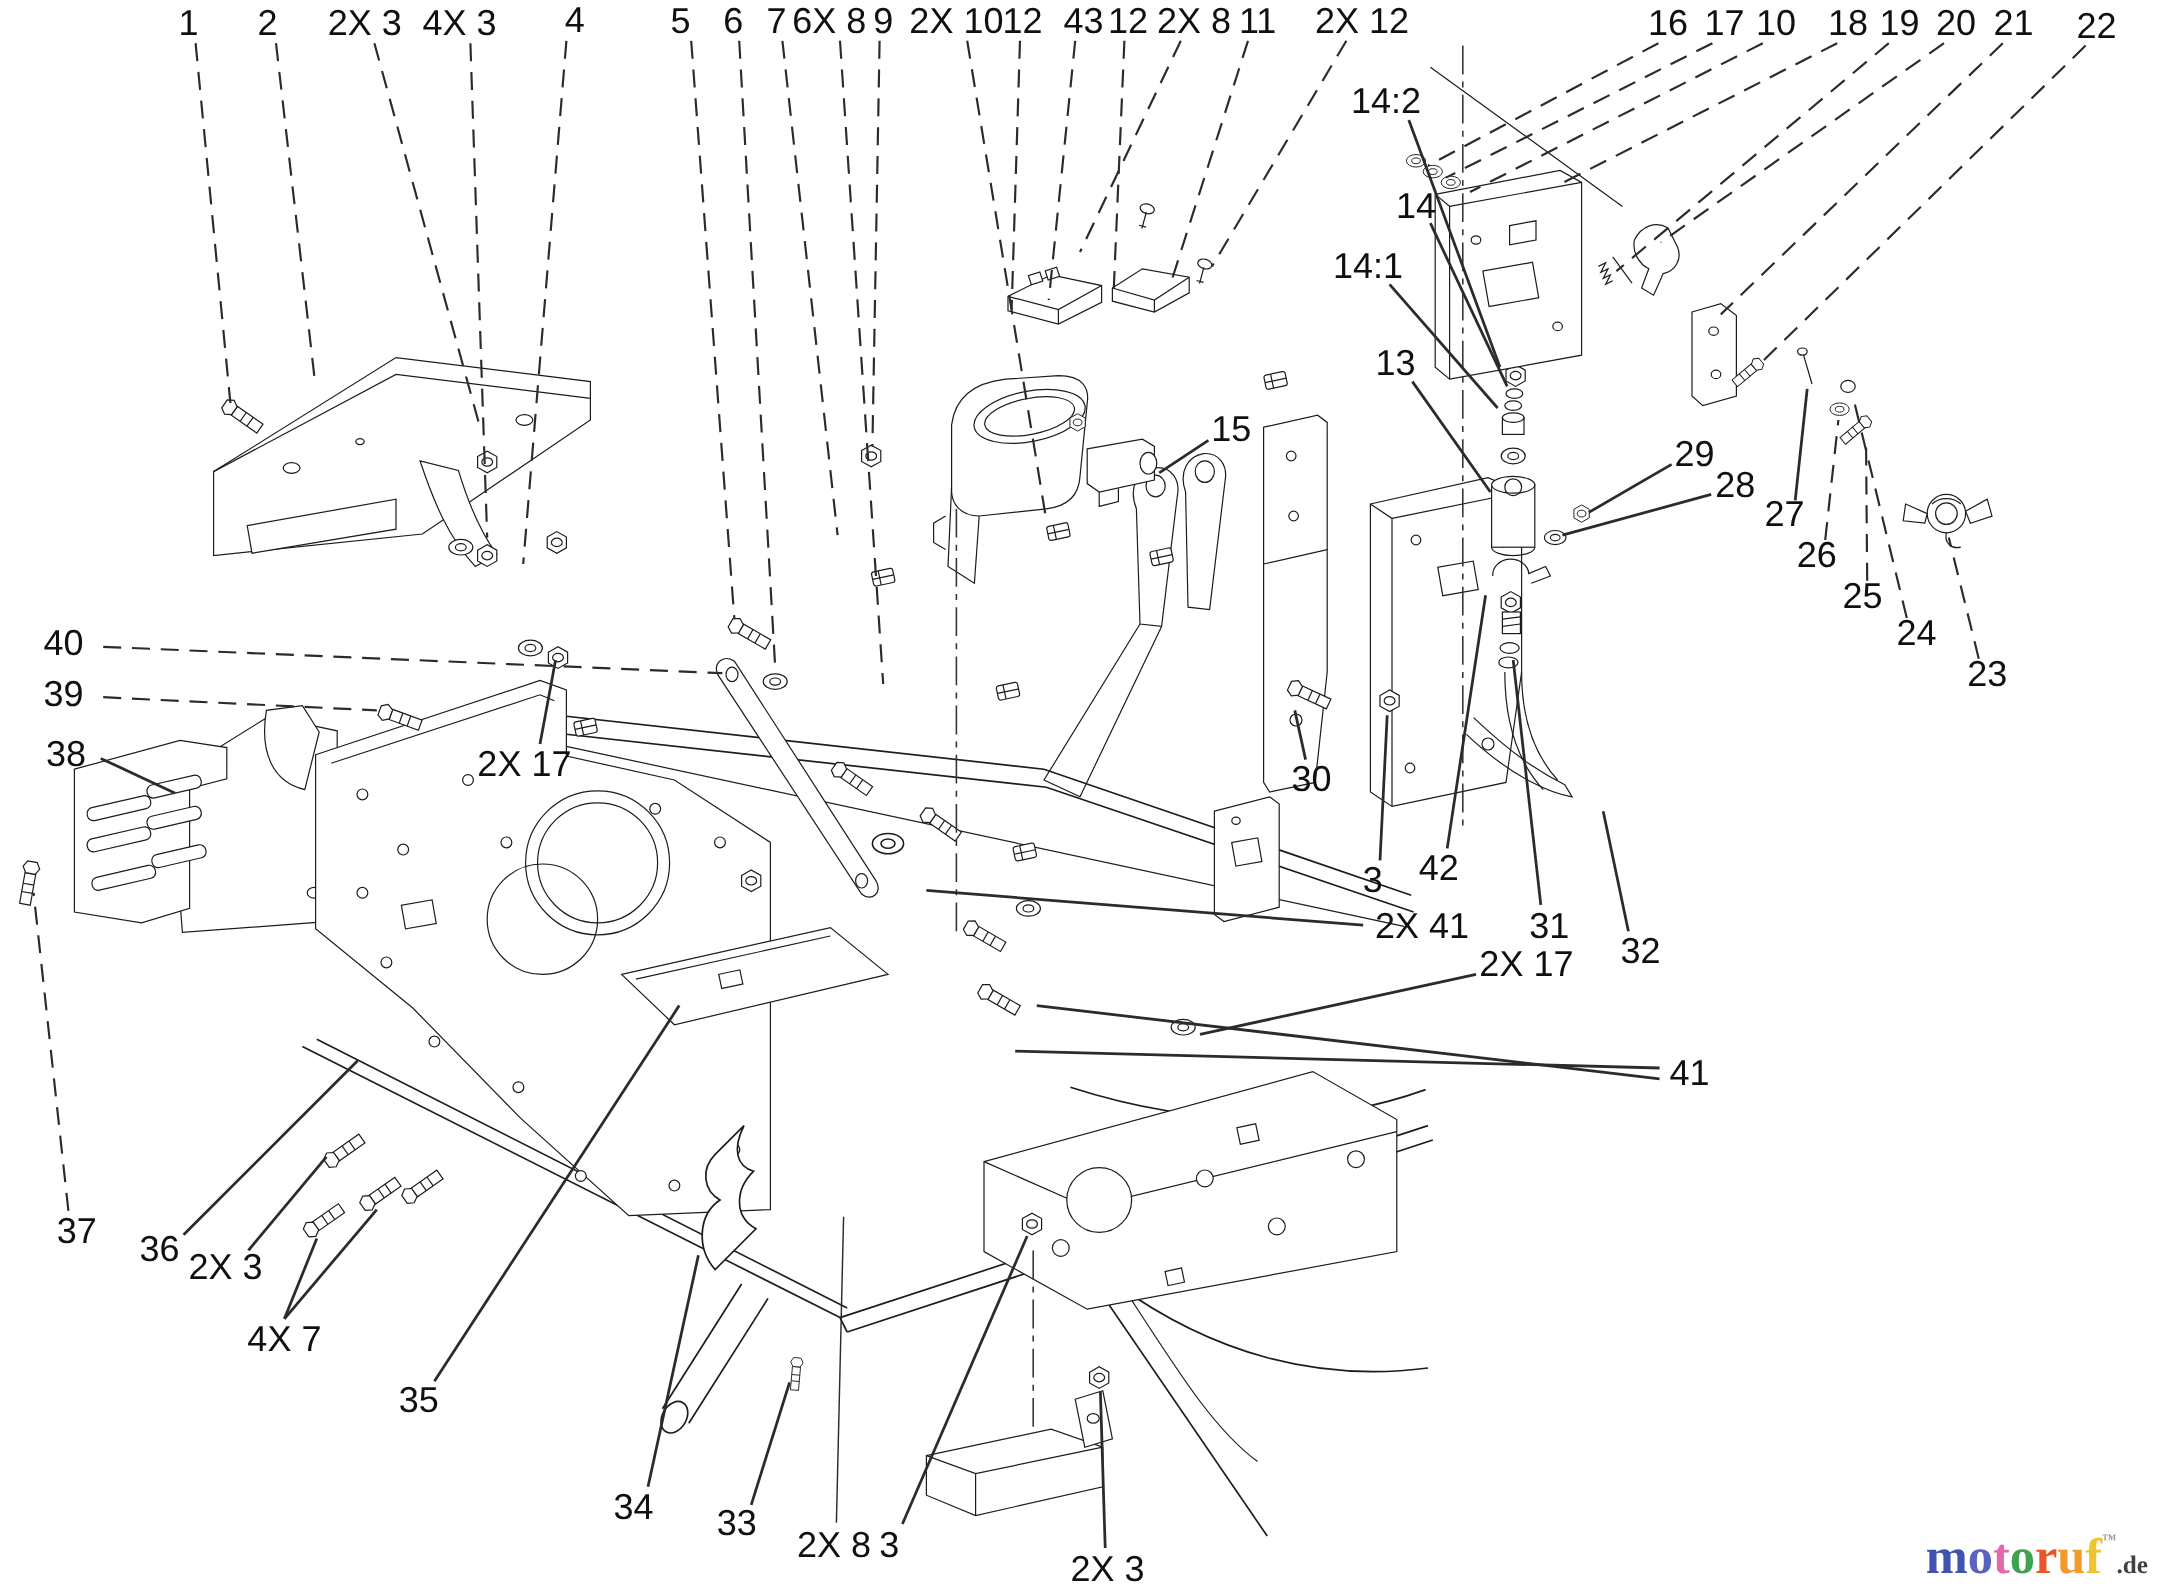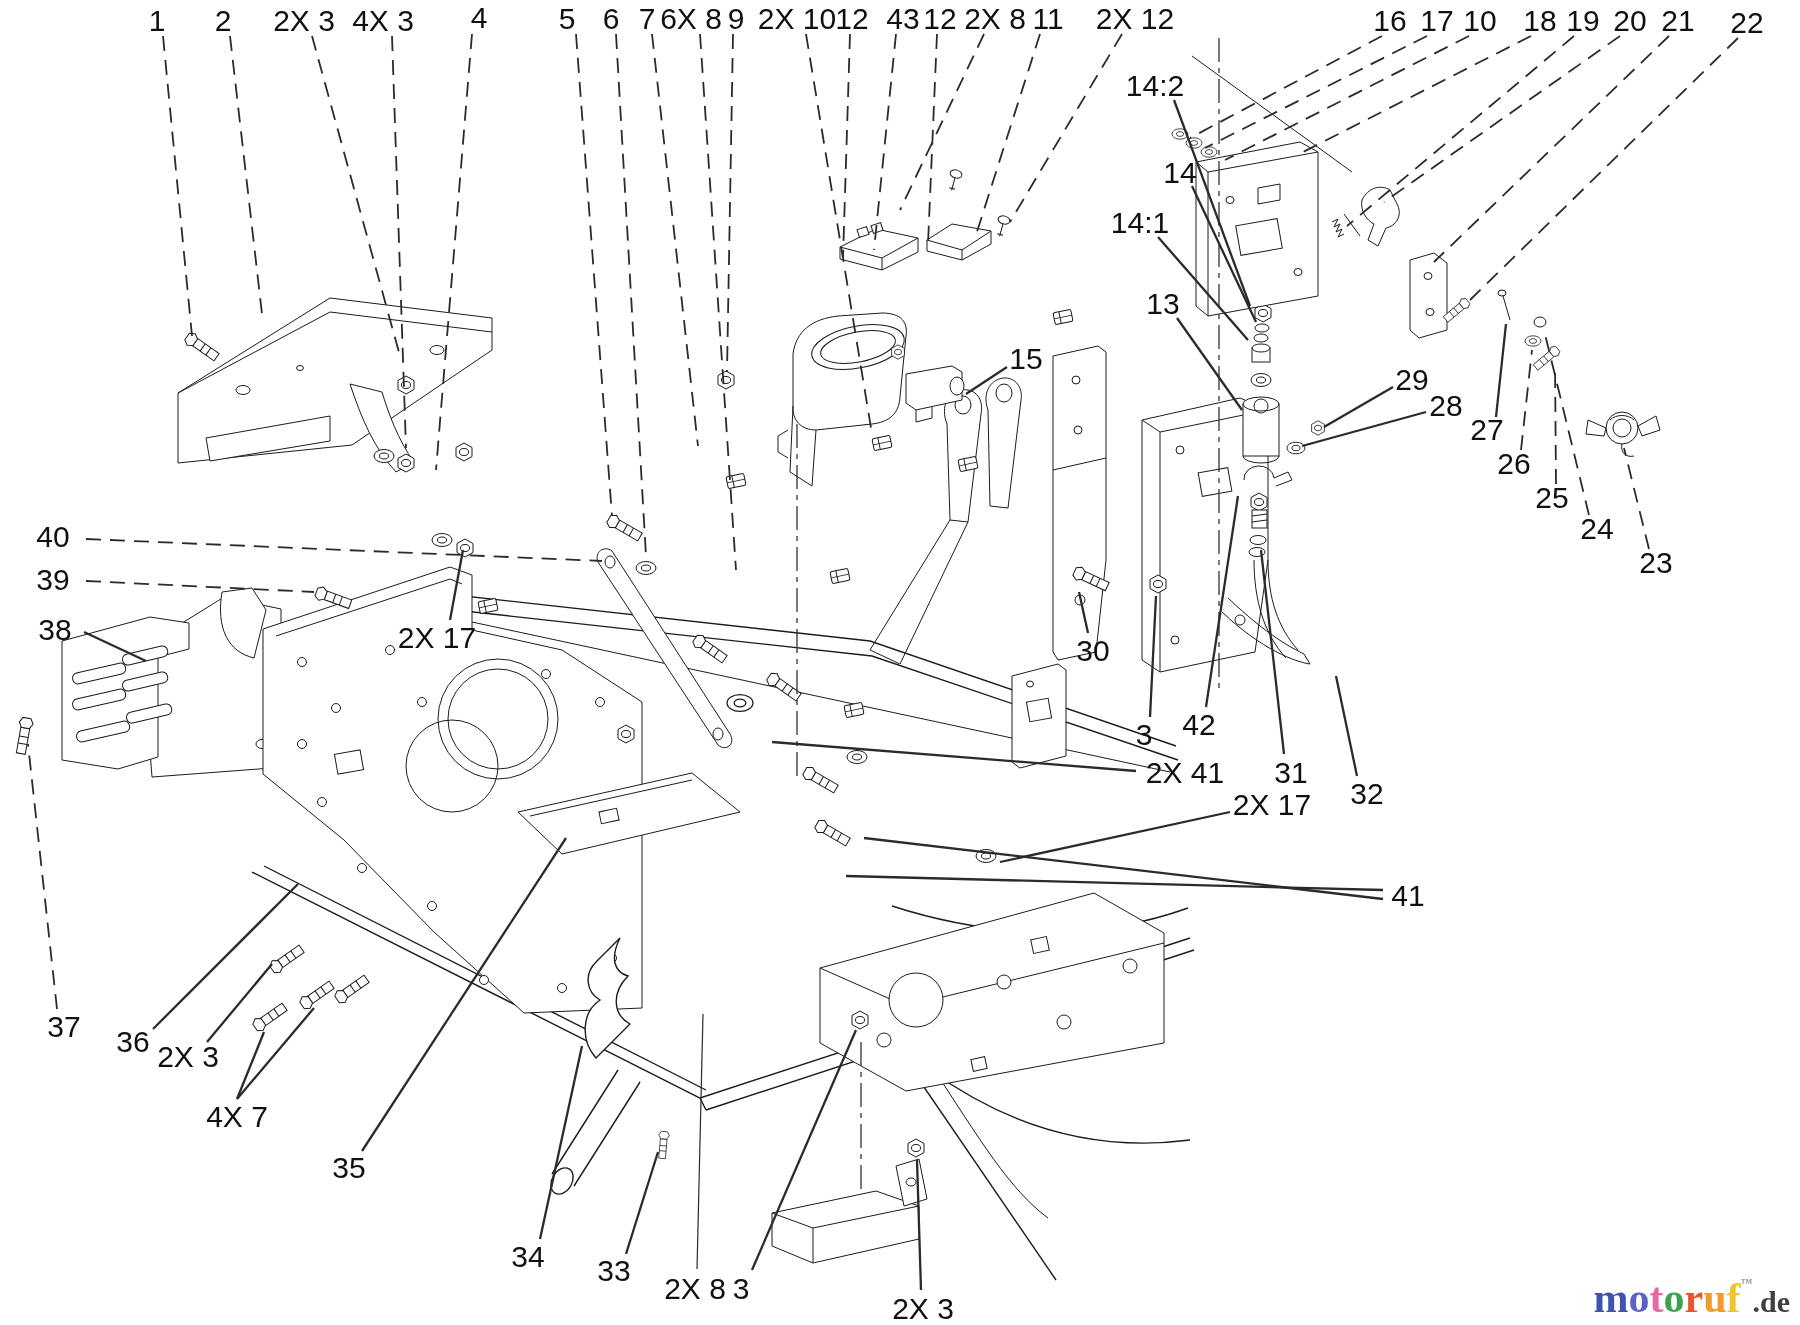--- a/index.html
+++ b/index.html
@@ -12,21 +12,21 @@
   .thin{stroke-width:1 !important;}
   text.callout{font-size:30px;fill:#101010;font-family:"Liberation Sans","DejaVu Sans",sans-serif;}
   line.leader{stroke:#2b2b2b;stroke-width:2.3;}
   line.leader.dashed{stroke-width:1.8;stroke-dasharray:15 9;}
   line.leader.thinlead{stroke-width:1.2;}
   .centerline{stroke:#333;stroke-width:1.3;fill:none;stroke-dasharray:24 6 5 6;}
   .watermark{position:absolute;right:10px;bottom:6px;font-family:"Liberation Serif","DejaVu Serif",serif;
              font-weight:bold;font-size:42px;line-height:1;white-space:nowrap;}
   .watermark .lt{display:inline-block;}
   .watermark .tm{font-size:12px;vertical-align:top;}
-  .watermark .suffix{font-size:30px;font-weight:bold;}
+  .watermark .suffix{font-size:21px;font-weight:bold;}
 </style>
 </head>
 <body>
 
 <div class="stage">
 <svg width="1800" height="1325" viewBox="0 0 1800 1325">
 
   <defs>
     <g id="g-bolt" stroke="#1c1c1c" fill="#fff">
       <path d="M4,-4.5 L30,-4.5 L30,4.5 L4,4.5 Z"></path>

